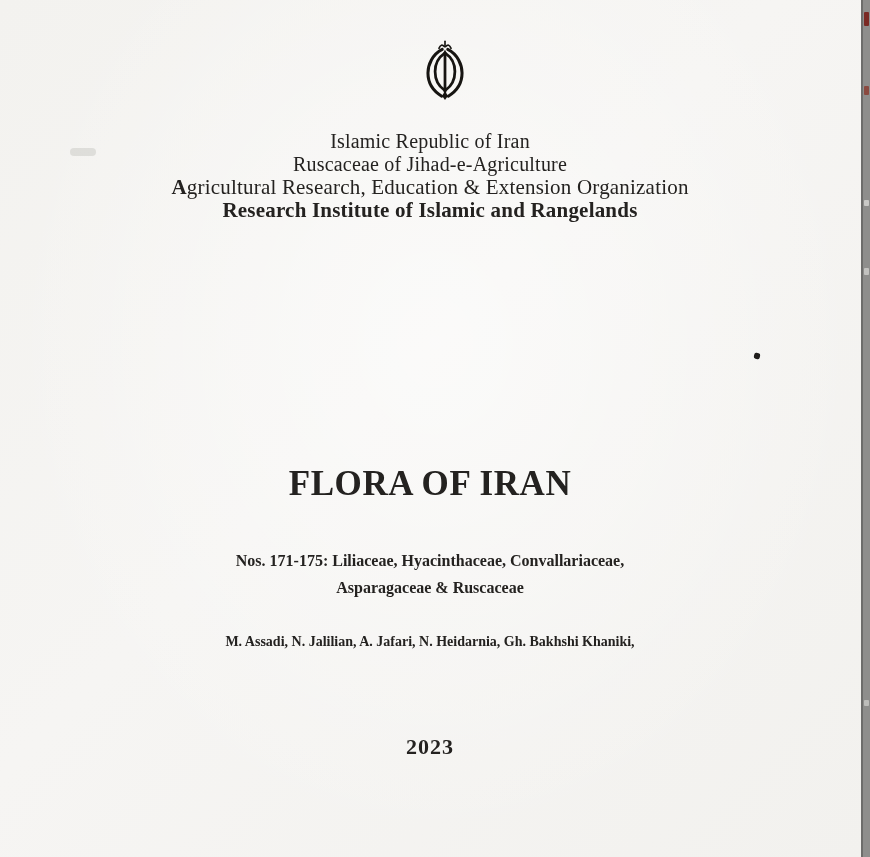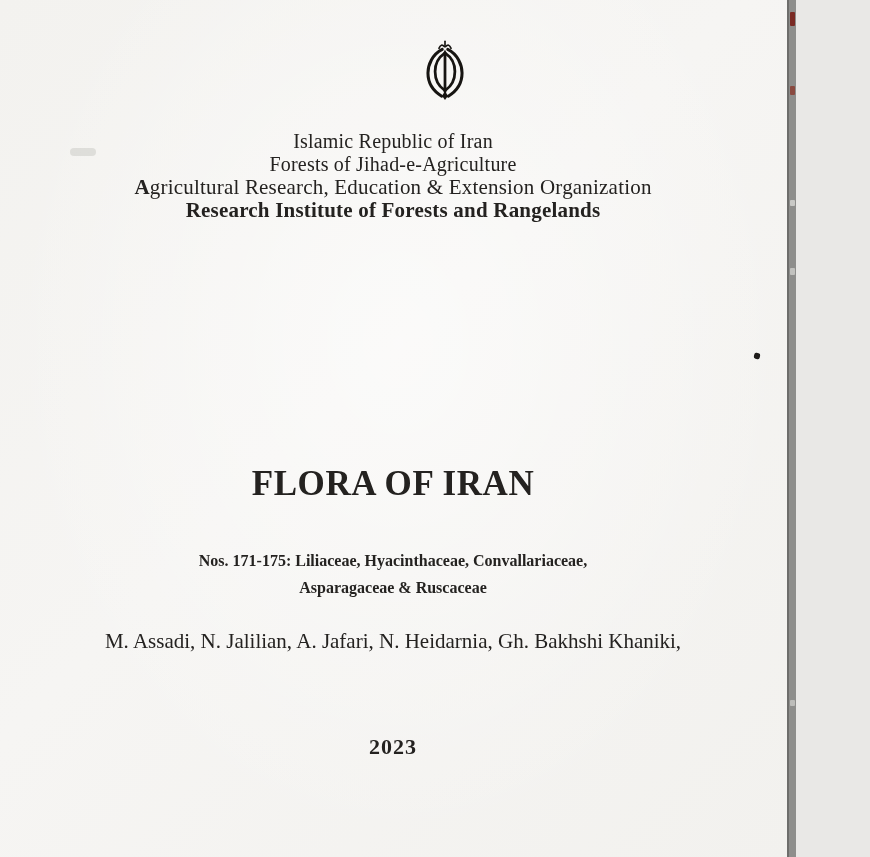--- a/index.html
+++ b/index.html
@@ -2,21 +2,21 @@
 <html><head>
 <meta charset="utf-8">
 <style>
   html, body {
     margin: 0;
     padding: 0;
     background: #e9e8e6;
   }
   .page {
     position: relative;
-    width: 796px;
+    width: 870px;
     height: 857px;
     overflow: hidden;
     background:
       radial-gradient(ellipse at 50% 40%, rgba(255,255,255,0.55), rgba(255,255,255,0) 70%),
       linear-gradient(135deg, #f3f2ef 0%, #f6f5f3 45%, #f2f1ee 100%);
     font-family: "Liberation Serif", "DejaVu Serif", serif;
     color: #242220;
   }
   .centered {
     position: absolute;
@@ -48,22 +48,22 @@
   
   .series-block {
     top: 547px;
     font-size: 16px;
     font-weight: bold;
     line-height: 27px;
   }
   
   .authors-block {
     top: 628px;
-    font-size: 21px;
-    font-weight: normal;
+    font-size: 14px;
+    font-weight: bold;
     line-height: 27px;
   }
   
   .year-line {
     top: 734px;
     font-size: 22px;
     font-weight: bold;
     letter-spacing: 1px;
   }
   
@@ -126,23 +126,23 @@
       <path d="M39,26 C27,34 22,47 22,59 C22,74 29,86 39,93" stroke-width="5"></path>
       <path d="M41,26 C53,34 58,47 58,59 C58,74 51,86 41,93" stroke-width="5"></path>
 
       <path d="M35,19 C17,28 9,47 9,62 C9,80 19,95 34,104" stroke-width="5.5"></path>
       <path d="M45,19 C63,28 71,47 71,62 C71,80 61,95 46,104" stroke-width="5.5"></path>
     </svg>
   </div>
 
   <div class="centered header-block">
     <div>Islamic Republic of Iran</div>
-    <div>Forests of Jihad-e-Agriculture</div>
+    <div>Ruscaceae of Jihad-e-Agriculture</div>
     <div class="header-line3"><span class="org-initial">A</span><span>gricultural Research, Education &amp; Extension Organization</span></div>
-    <div class="header-line4">Research Institute of Forests and Rangelands</div>
+    <div class="header-line4">Research Institute of Islamic and Rangelands</div>
   </div>
 
   <div class="centered book-title">FLORA OF IRAN</div>
 
   <div class="centered series-block">
     <div>Nos. 171-175: Liliaceae, Hyacinthaceae, Convallariaceae,</div>
     <div>Asparagaceae &amp; Ruscaceae</div>
   </div>
 
   <div class="centered authors-block">

